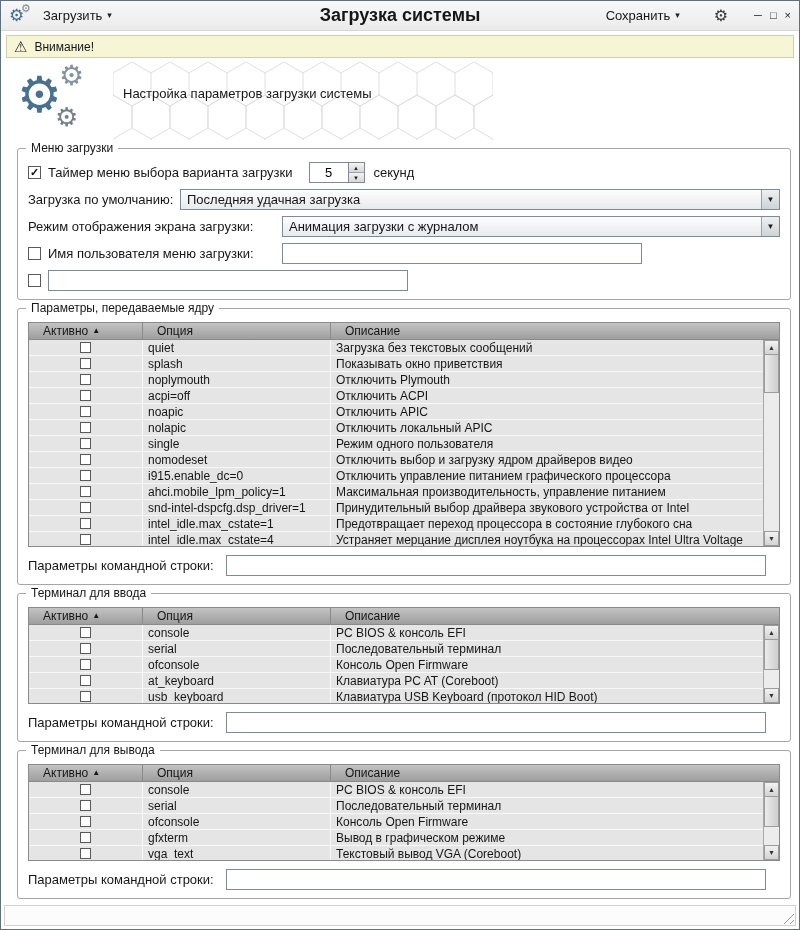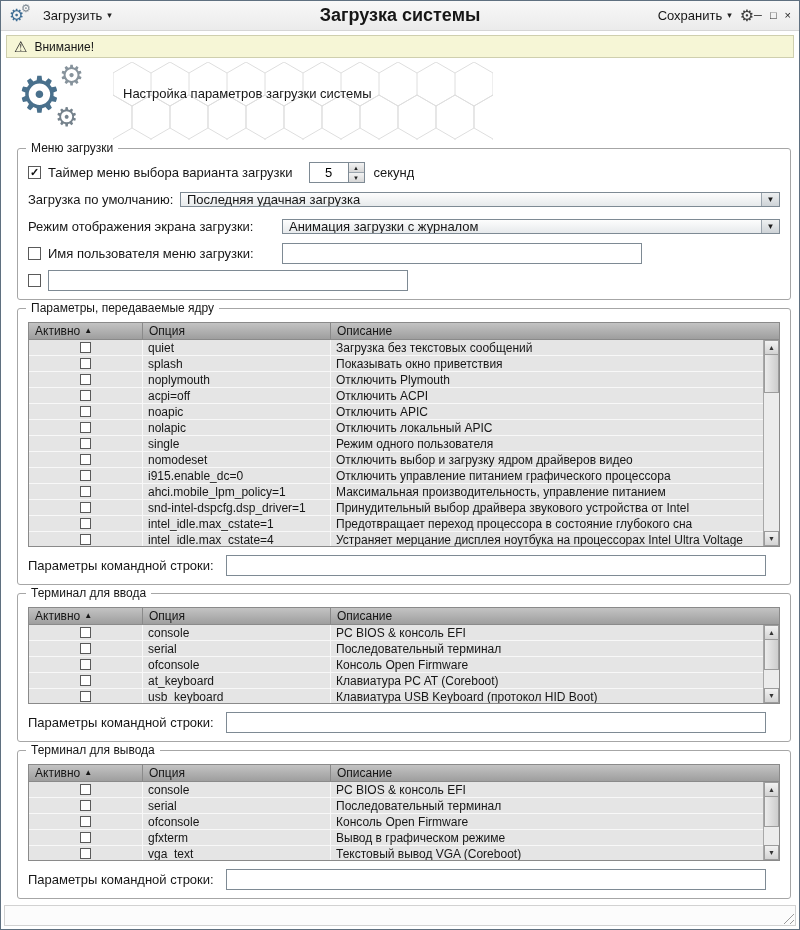--- a/index.html
+++ b/index.html
@@ -18,21 +18,21 @@
     height: 30px; background: linear-gradient(#f8f8f8, #ebebeb);
     border-bottom: 1px solid #d6d6d6;
     display: flex; align-items: center; padding: 0 8px; position: relative;
   }
   .app-icon { position: relative; width: 26px; height: 24px; flex: none; }
   .app-icon .g-big  { position: absolute; left: 0;  top: 3px;  font-size: 17px; line-height: 1; color: #3e6d95; }
   .app-icon .g-small{ position: absolute; left: 12px; top: -1px; font-size: 11px; line-height: 1; color: #7e8a94; }
   .tb-btn { display: flex; align-items: center; gap: 5px; padding: 4px 8px; border-radius: 3px; cursor: default; }
   .tb-caret { font-size: 9px; color: #222; line-height: 1; }
   .tb-title { position: absolute; left: 50%; transform: translateX(-50%); font-weight: bold; font-size: 18px; }
-  .tb-right { margin-left: auto; display: flex; align-items: center; gap: 0; }
+  .tb-right { margin-left: auto; display: flex; align-items: center; gap: 26px; }
   .gear-btn { font-size: 16px; color: #3a3a3a; line-height: 1; cursor: default; }
   .win-controls { display: flex; gap: 8px; font-size: 11px; color: #222; align-items: center; }
   .win-controls span { cursor: default; line-height: 1; }
 
   
   .warnbar {
     margin: 4px 5px 4px 5px; height: 23px;
     background: #f6f6d6; border: 1px solid #cfcfae;
     display: flex; align-items: center; gap: 7px; padding: 0 7px;
     font-size: 12px;
@@ -76,21 +76,21 @@
   .spin { display: inline-flex; border: 1px solid #7e8a94; height: 21px; margin: 0 9px 0 16px; background: #fff; }
   .spin-val { width: 38px; border: none; outline: none; text-align: center; font: inherit; background: #fff; }
   .spin-btns { display: flex; flex-direction: column; width: 16px; border-left: 1px solid #7e8a94; }
   .spin-btn {
     flex: 1; display: flex; align-items: center; justify-content: center;
     font-size: 6px; color: #222; background: linear-gradient(#f3f3f3, #d7d7d7); cursor: default;
   }
   .spin-btn.down { border-top: 1px solid #9aa4ad; }
 
   .combo {
-    flex: 1; height: 15px; border: 1px solid #7e8a94;
+    flex: 1; height: 21px; border: 1px solid #7e8a94;
     background: linear-gradient(#fdfdfd, #e7eaec);
     display: flex; align-items: stretch; cursor: default;
   }
   .combo-val { flex: 1; padding: 0 6px; display: flex; align-items: center; white-space: nowrap; overflow: hidden; }
   .combo-btn {
     width: 18px; border-left: 1px solid #9aa4ad;
     background: linear-gradient(#eef0f1, #ced3d7);
     display: flex; align-items: center; justify-content: center;
     font-size: 8px; color: #1c1c1c;
   }
@@ -102,21 +102,21 @@
 
   
   .table { position: relative; border: 1px solid #8a8a8a; background: #f2f2f2; overflow: hidden; }
   .table.kernel { height: 225px; }
   .table.term   { height: 97px; }
   .t-head {
     display: flex; height: 17px;
     background: linear-gradient(#c3c3c3, #9e9e9e);
     border-bottom: 1px solid #8a8a8a; font-size: 12px;
   }
-  .t-head .t-cell { border-right: 1px solid #8a8a8a; display: flex; align-items: center; gap: 4px; padding: 0 6px; cursor: default; }
+  .t-head .t-cell { border-right: 1px solid #8a8a8a; display: flex; align-items: center; gap: 4px; padding: 0 14px; cursor: default; }
   .t-cell.c-active { width: 114px; flex: none; }
   .t-cell.c-option { width: 188px; flex: none; }
   .t-cell.c-desc   { flex: 1; border-right: none !important; }
   .sort { font-size: 8px; line-height: 1; }
   .t-body { width: calc(100% - 16px); }
   .t-row { display: flex; height: 16px; background: #e5e5e5; border-bottom: 1px solid #f8f8f8; }
   .t-row .t-cell {
     display: flex; align-items: center; padding: 0 5px;
     border-right: 1px solid #f8f8f8; font-size: 12px;
     white-space: nowrap; overflow: hidden;

